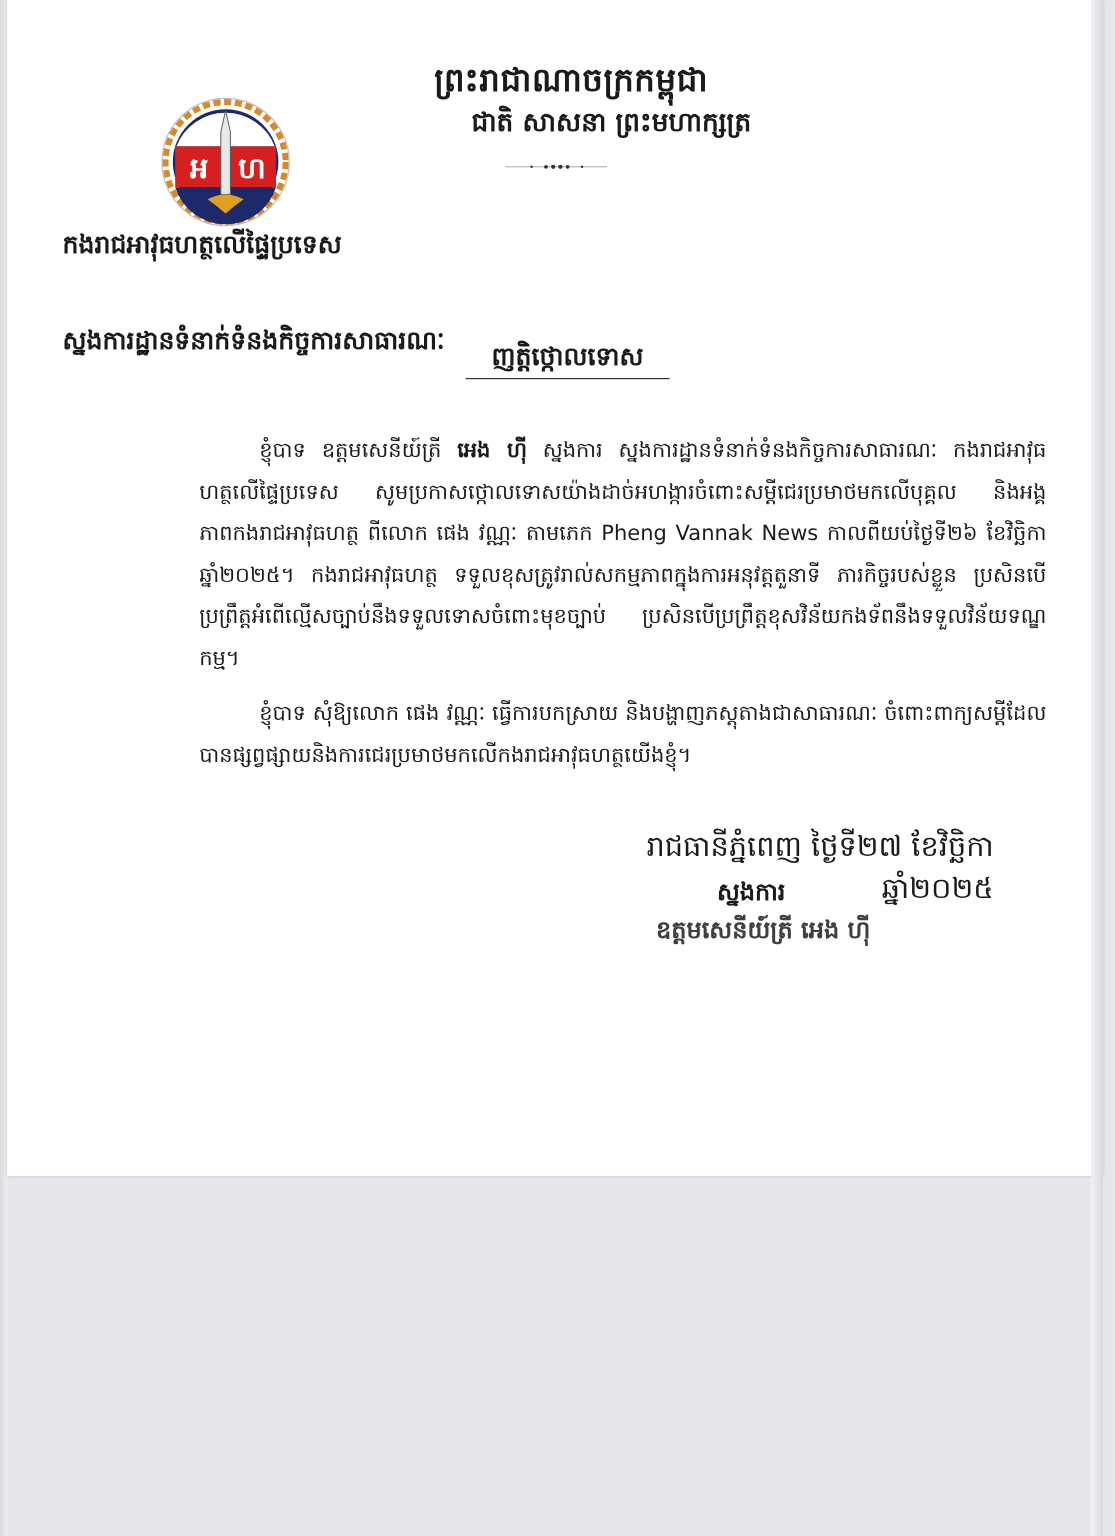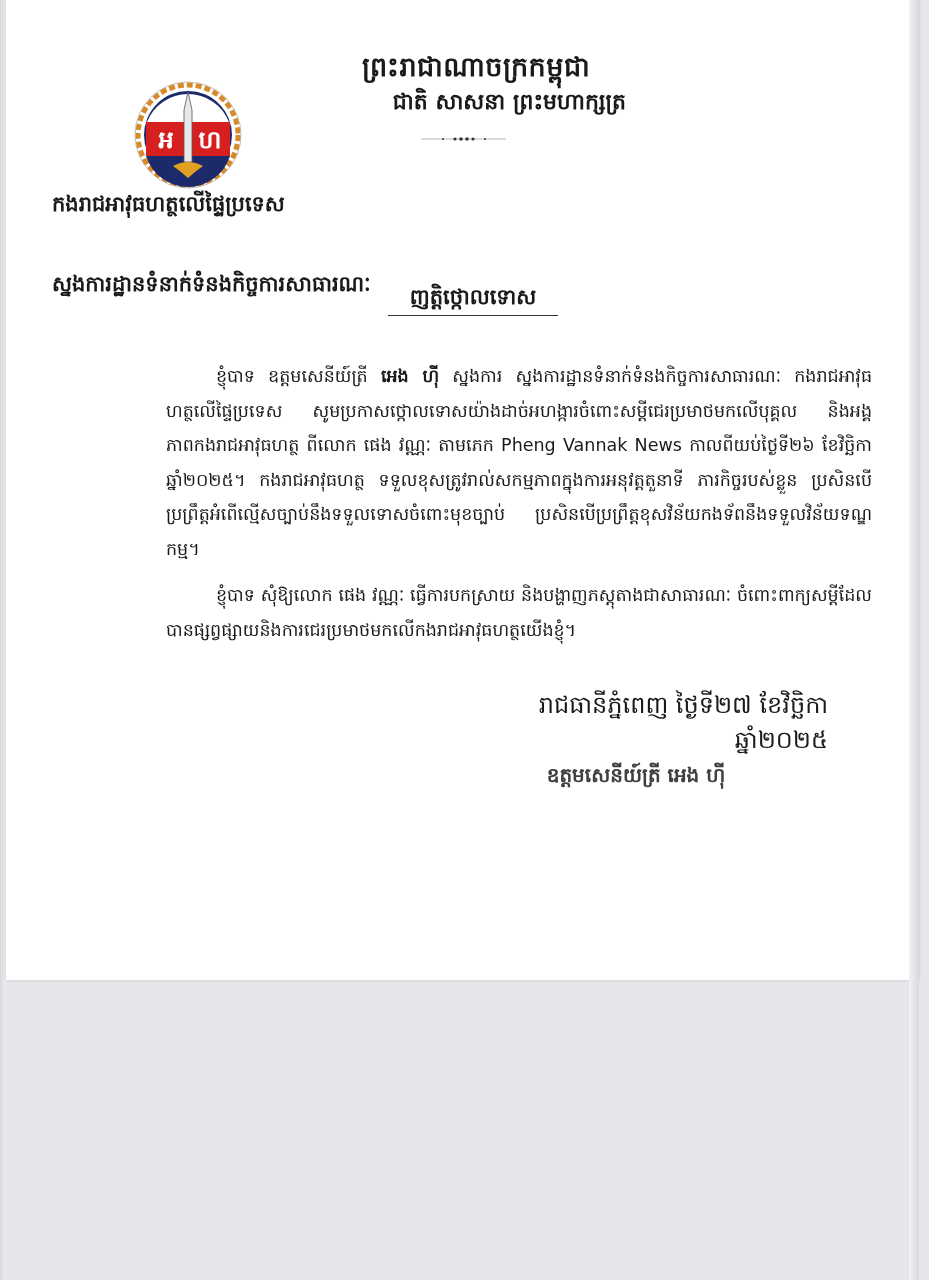--- a/index.html
+++ b/index.html
@@ -78,14 +78,15 @@
   <div class="org l2">ស្នងការដ្ឋានទំនាក់ទំនងកិច្ចការសាធារណៈ</div>
 
   <div class="doc-title">ញត្តិថ្កោលទោស</div>
 
   <div class="body-text">
     <p><span>ខ្ញុំបាទ ឧត្តមសេនីយ៍ត្រី </span><b>អេង ហ៊ី</b><span> ស្នងការ ស្នងការដ្ឋានទំនាក់ទំនងកិច្ចការសាធារណៈ កងរាជអាវុធហត្ថលើផ្ទៃប្រទេស សូមប្រកាសថ្កោលទោសយ៉ាងដាច់អហង្ការចំពោះសម្ដីជេរប្រមាថមកលើបុគ្គល និងអង្គភាពកងរាជអាវុធហត្ថ ពីលោក ផេង វណ្ណៈ តាមភេក Pheng Vannak News កាលពីយប់ថ្ងៃទី២៦ ខែវិច្ឆិកា ឆ្នាំ២០២៥។ កងរាជអាវុធហត្ថ ទទួលខុសត្រូវរាល់សកម្មភាពក្នុងការអនុវត្តតួនាទី ភារកិច្ចរបស់ខ្លួន ប្រសិនបើប្រព្រឹត្តអំពើល្មើសច្បាប់នឹងទទួលទោសចំពោះមុខច្បាប់ ប្រសិនបើប្រព្រឹត្តខុសវិន័យកងទ័ពនឹងទទួលវិន័យទណ្ឌកម្ម។</span></p>
     <p>ខ្ញុំបាទ សុំឱ្យលោក ផេង វណ្ណៈ ធ្វើការបកស្រាយ និងបង្ហាញភស្តុតាងជាសាធារណៈ ចំពោះពាក្យសម្ដីដែលបានផ្សព្វផ្សាយនិងការជេរប្រមាថមកលើកងរាជអាវុធហត្ថយើងខ្ញុំ។</p>
   </div>
 
   <div class="date-solar">រាជធានីភ្នំពេញ ថ្ងៃទី២៧ ខែវិច្ឆិកា ឆ្នាំ២០២៥</div>
+  <div class="signer-title">ស្នងការ</div>
   <div class="signer-name">ឧត្តមសេនីយ៍ត្រី អេង ហ៊ី</div>
 </div>
 
 </body></html>

